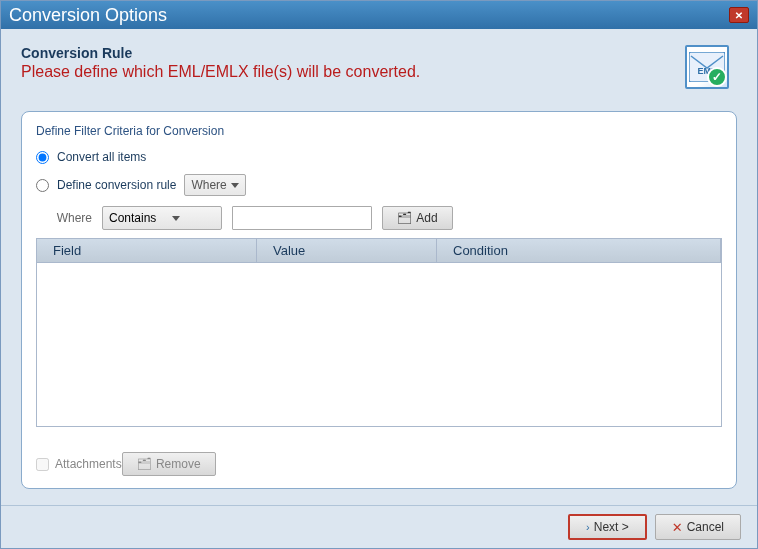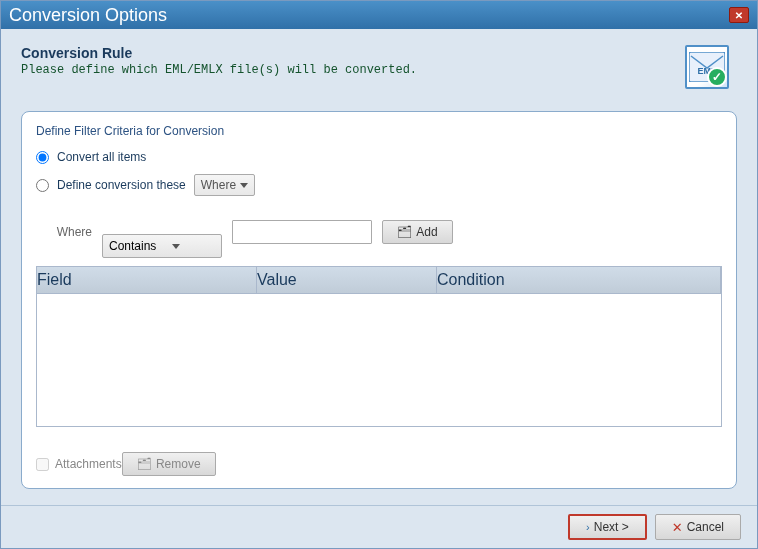--- a/index.html
+++ b/index.html
@@ -63,24 +63,23 @@
       align-items: flex-start;
       margin-bottom: 14px;
     }
     .section-title-block {}
     .section-title {
       font-size: 14px;
       font-weight: bold;
       color: #1a3a5c;
     }
     .section-subtitle {
-      font-size: 12px;
-      color: #14532d;
+      font-size: 16px;
+      color: #b91c1c;
       margin-top: 2px;
-      font-family: Liberation Mono, monospace;
     }
     .eml-icon {
       width: 52px;
       height: 52px;
       position: relative;
     }
     .eml-icon-inner {
       width: 44px;
       height: 44px;
       background: linear-gradient(135deg, #fff 60%, #d0e4f8 100%);
@@ -176,21 +175,20 @@
       background: linear-gradient(to bottom, #f5f5f5, #e5e5e5);
       padding: 2px 6px;
       font-size: 12px;
       height: 24px;
       display: flex;
       align-items: center;
       gap: 16px;
       cursor: pointer;
       border-radius: 2px;
       width: 120px;
-      margin-top: 28px;
     }
     .text-input {
       border: 1px solid #aaa;
       background: white;
       height: 24px;
       width: 140px;
       padding: 2px 4px;
       font-size: 12px;
       border-radius: 1px;
     }
@@ -219,22 +217,22 @@
       display: flex;
       flex-direction: column;
       margin-bottom: 8px;
     }
     .table-header {
       display: flex;
       background: linear-gradient(to bottom, #d0dce8, #c0ccd8);
       border-bottom: 1px solid #aab8cc;
     }
     .table-header-cell {
-      padding: 4px 0;
-      font-size: 16px;
+      padding: 4px 16px;
+      font-size: 13px;
       color: #1a3a5c;
       font-weight: normal;
       border-right: 1px solid #aab8cc;
     }
     .table-header-cell:nth-child(1) { width: 220px; }
     .table-header-cell:nth-child(2) { width: 180px; }
     .table-header-cell:nth-child(3) { flex: 1; }
     .table-body {
       flex: 1;
       background: white;
@@ -363,21 +361,21 @@
     <div class="filter-group">
       <div class="filter-group-title">Define Filter Criteria for Conversion</div>
 
       <div class="radio-row">
         <input type="radio" name="conversion-rule" id="convertAll" checked="" style="">
         <label class="radio-label" for="convertAll">Convert all items</label>
       </div>
 
       <div class="define-rule-row">
         <input type="radio" name="conversion-rule" id="defineRule" style="">
-        <label class="radio-label" for="defineRule">Define conversion these</label>
+        <label class="radio-label" for="defineRule">Define conversion rule</label>
         <div class="where-dropdown">
           <span>Where</span>
           <span class="chevron-down"></span>
         </div>
       </div>
 
       <div class="where-row">
         <span class="where-label">Where</span>
         <div class="contains-dropdown">
           <span>Contains</span>

